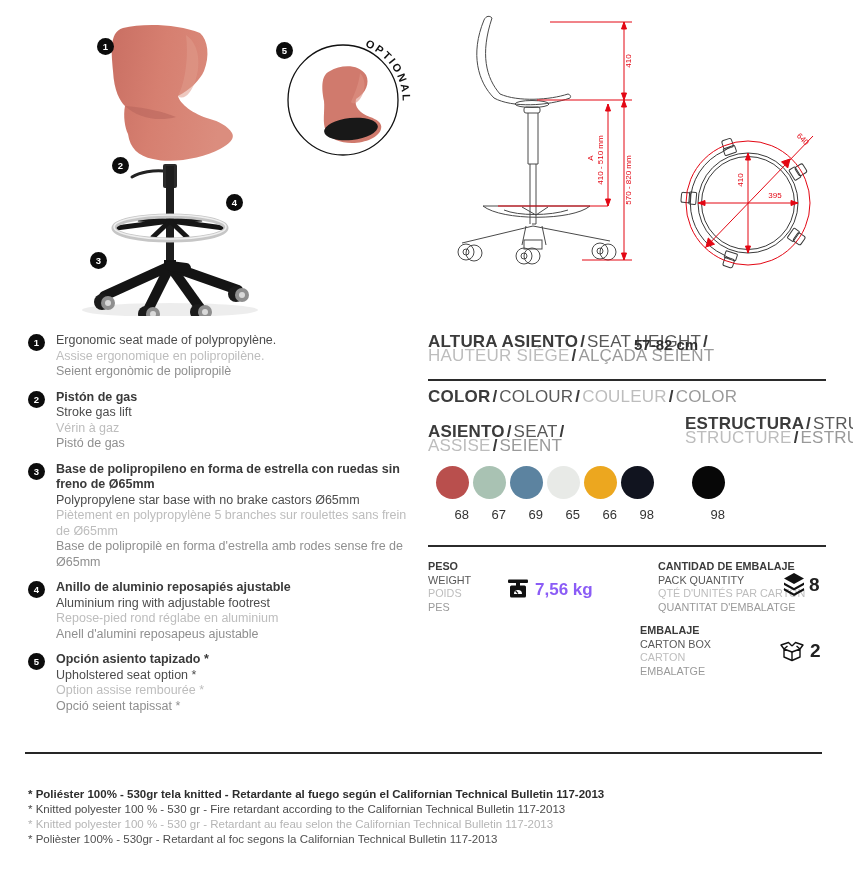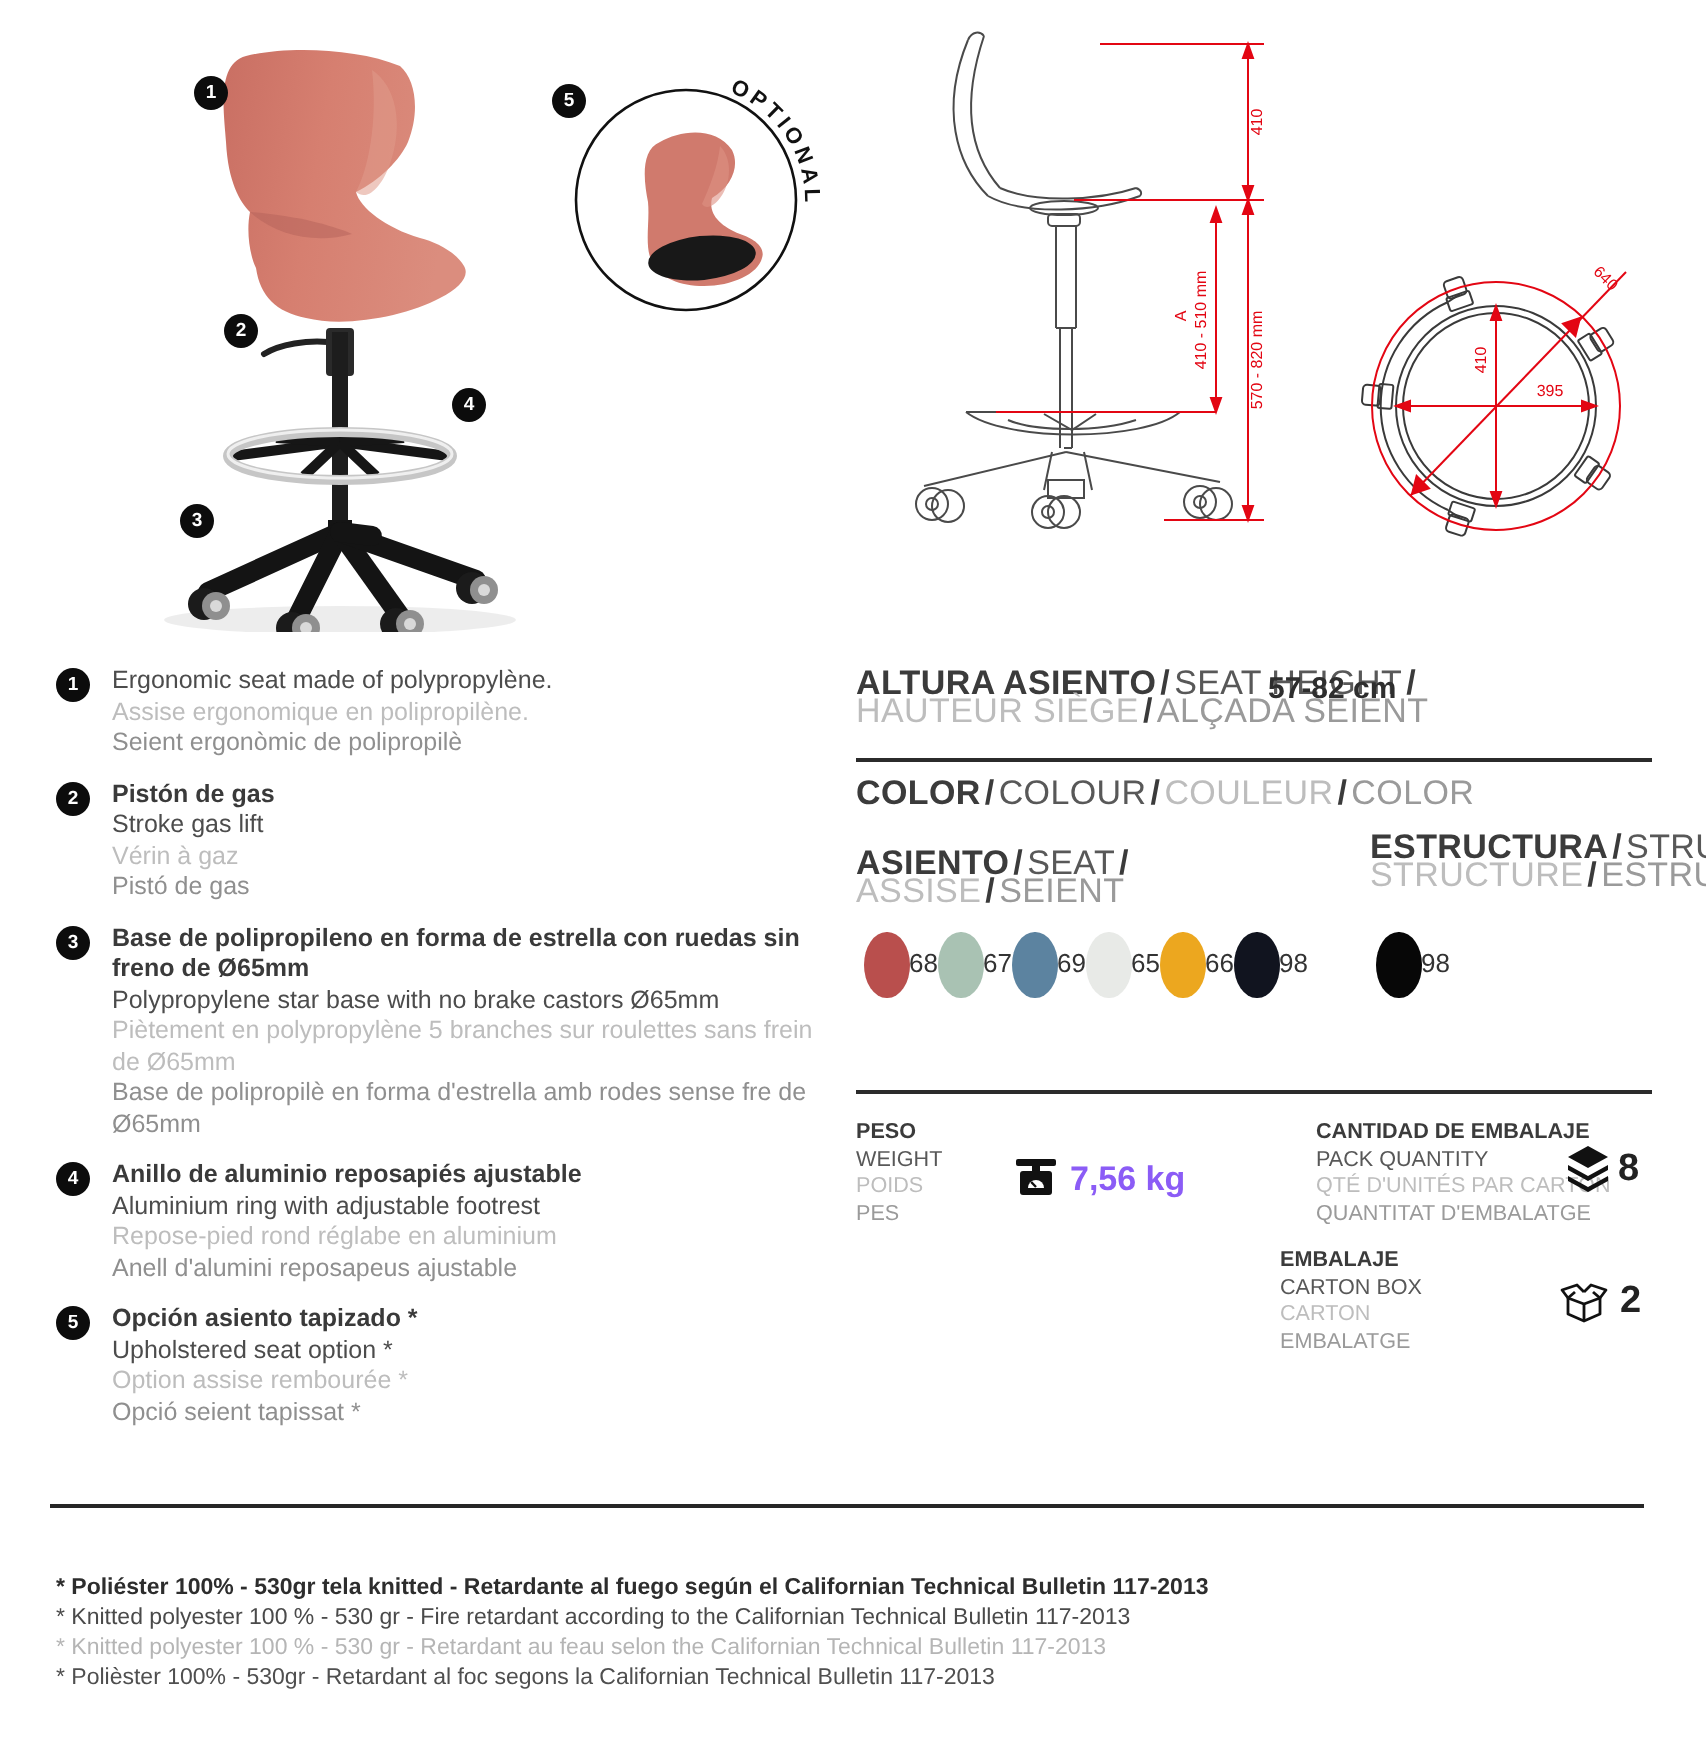--- a/index.html
+++ b/index.html
@@ -29,21 +29,21 @@
   .t-fr{color:#bdbdbd;font-weight:400;}
   .t-ca{color:#9a9a9a;font-weight:400;}
   .sep{color:#3b3b3b;font-weight:700;padding:0 2px;}
   .divider{position:absolute;left:0;width:398px;height:2px;background:#2b2b2b;}
   .sh-value{position:absolute;left:206px;top:6px;font-size:15px;font-weight:700;color:#2e2e2e;}
   #sh-block{position:absolute;left:0;top:5px;}
   #color-header{position:absolute;left:0;top:60px;}
   #seat-lbl{position:absolute;left:0;top:95px;}
   #structure-lbl{position:absolute;left:257px;top:87px;}
   #swatch-row{position:absolute;left:4px;top:136px;display:flex;}
-  .swatch{width:37px;display:flex;flex-direction:row;align-items:flex-start;}
+  .swatch{width:37px;display:flex;flex-direction:column;align-items:flex-end;}
   .swatch .dot{width:33px;height:33px;border-radius:50%;}
   .swatch .code{margin-top:8px;font-size:13px;color:#333;font-weight:400;}
   .swatch.structure{margin-left:34px;}
   #peso-lbl{position:absolute;left:0;top:230px;}
   .stack{font-size:10.8px;line-height:13.5px;}
   .stack .t-es,.stack .t-en,.stack .t-fr,.stack .t-ca{display:block;}
   #scale-icon{position:absolute;left:78px;top:246px;}
   #weight-value{position:absolute;left:107px;top:250px;font-size:17px;font-weight:700;color:#8b5cf6;}
   #pack-lbl{position:absolute;left:212px;top:230px;margin-left:18px;}
   #layers-icon{position:absolute;left:354px;top:241px;}

